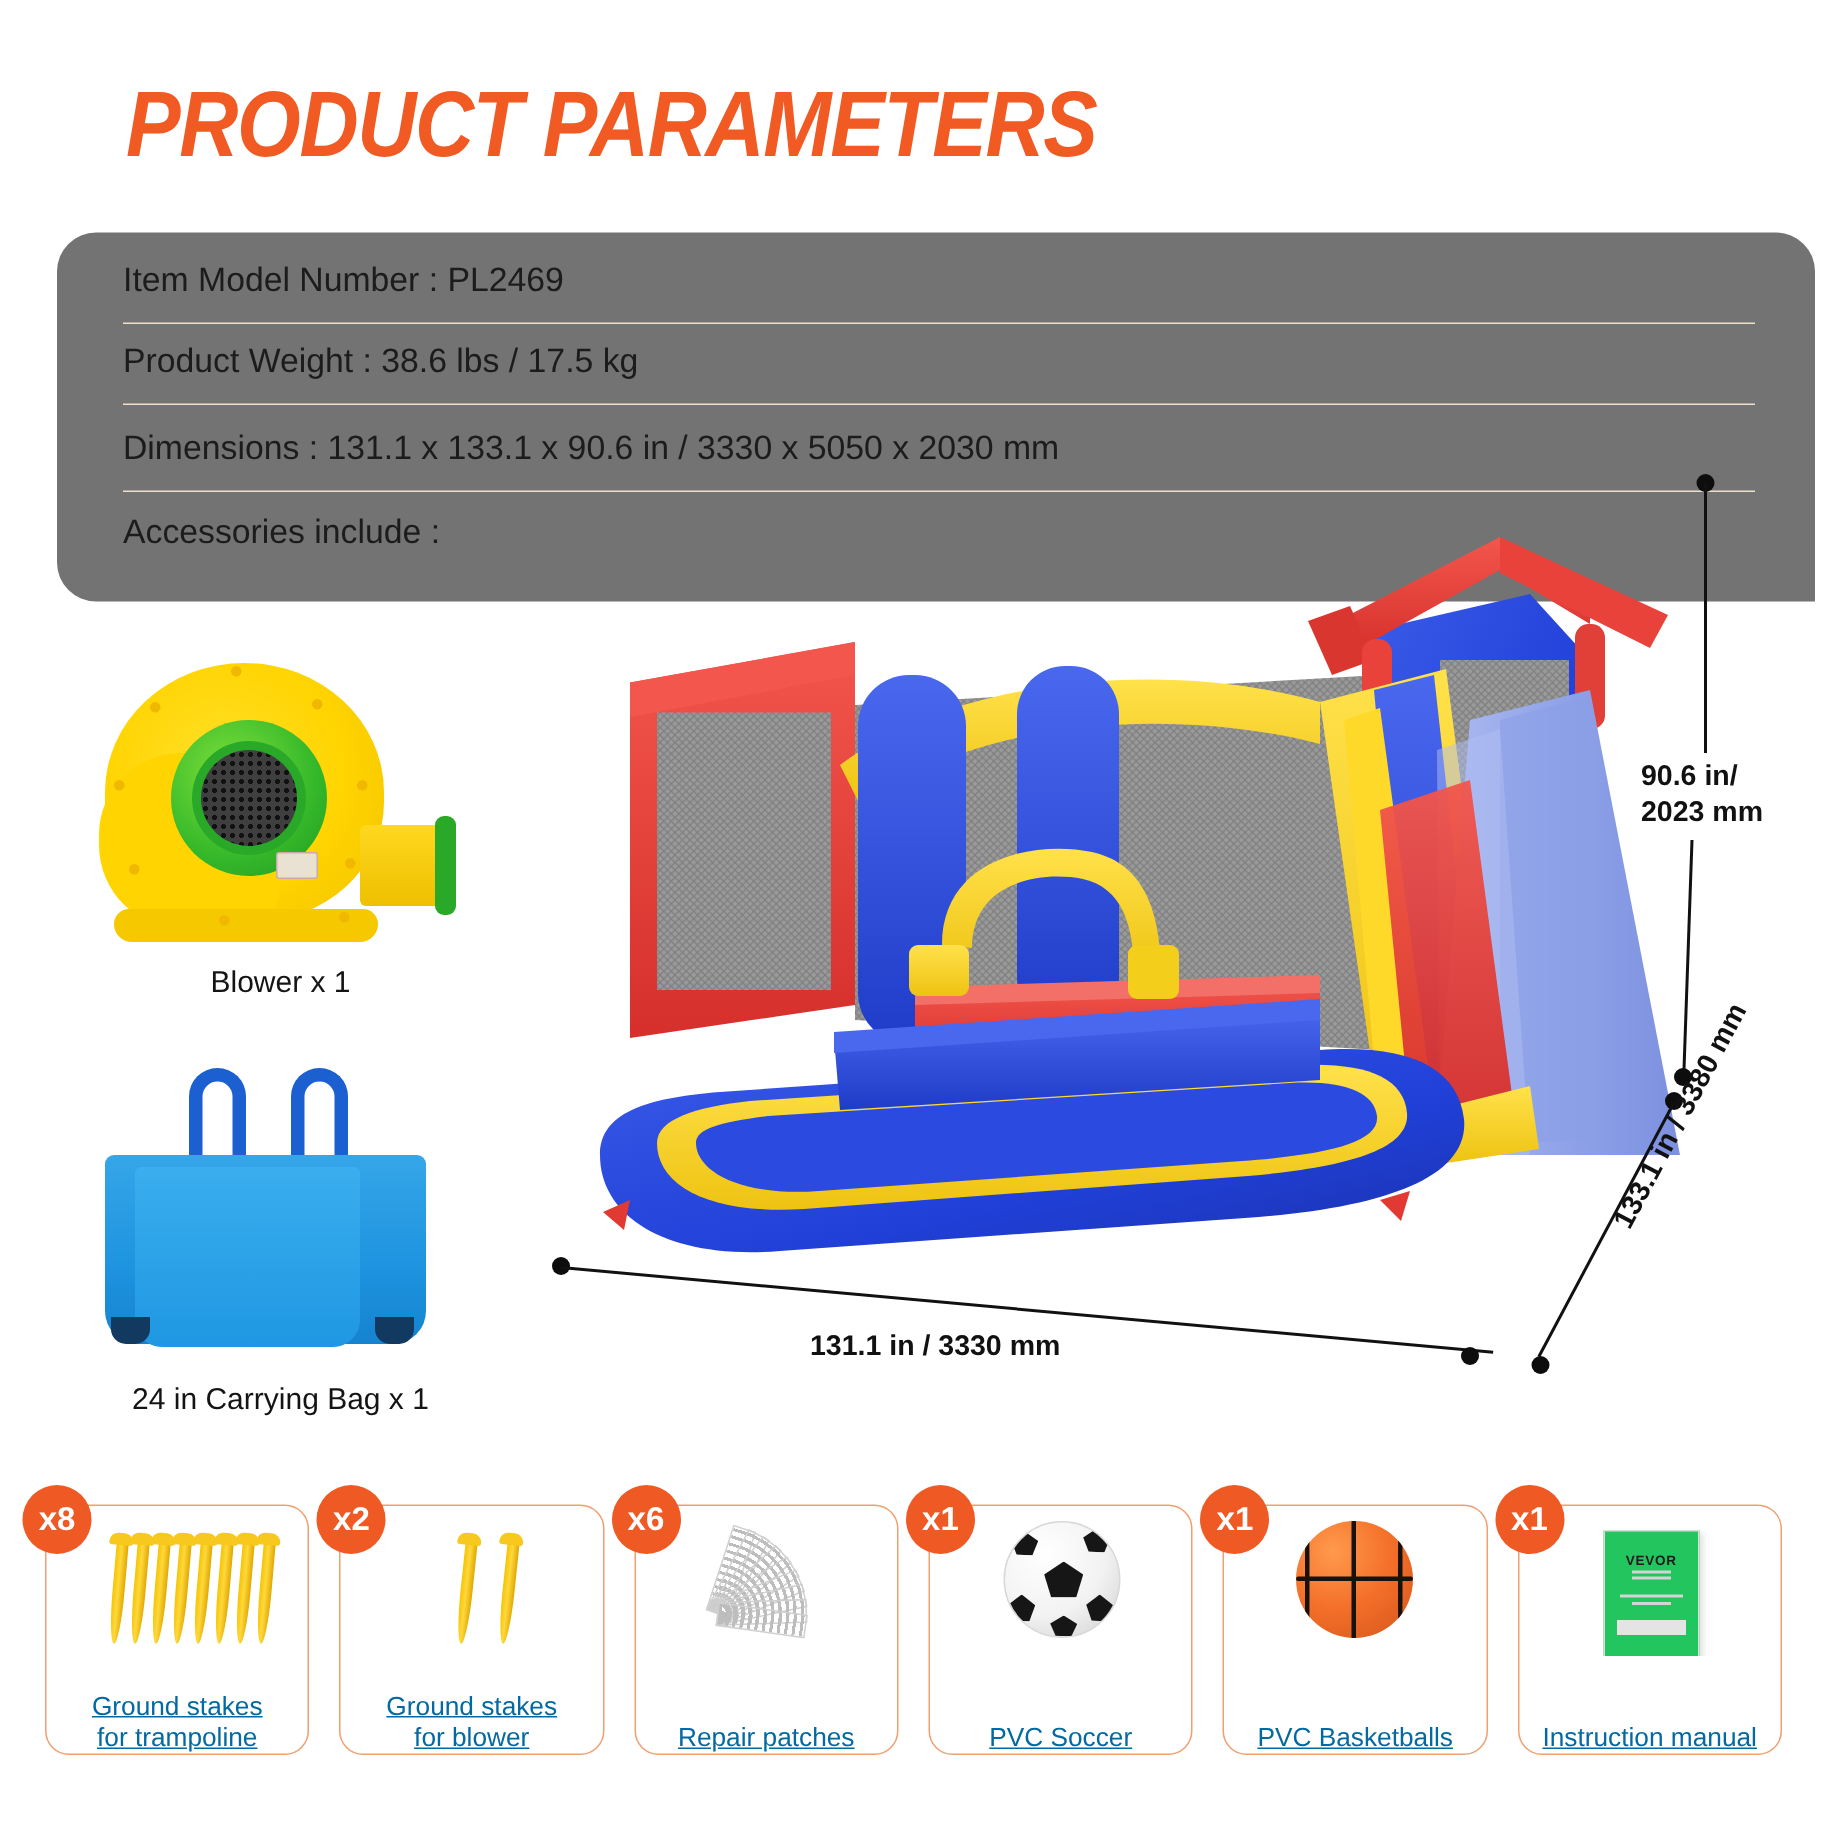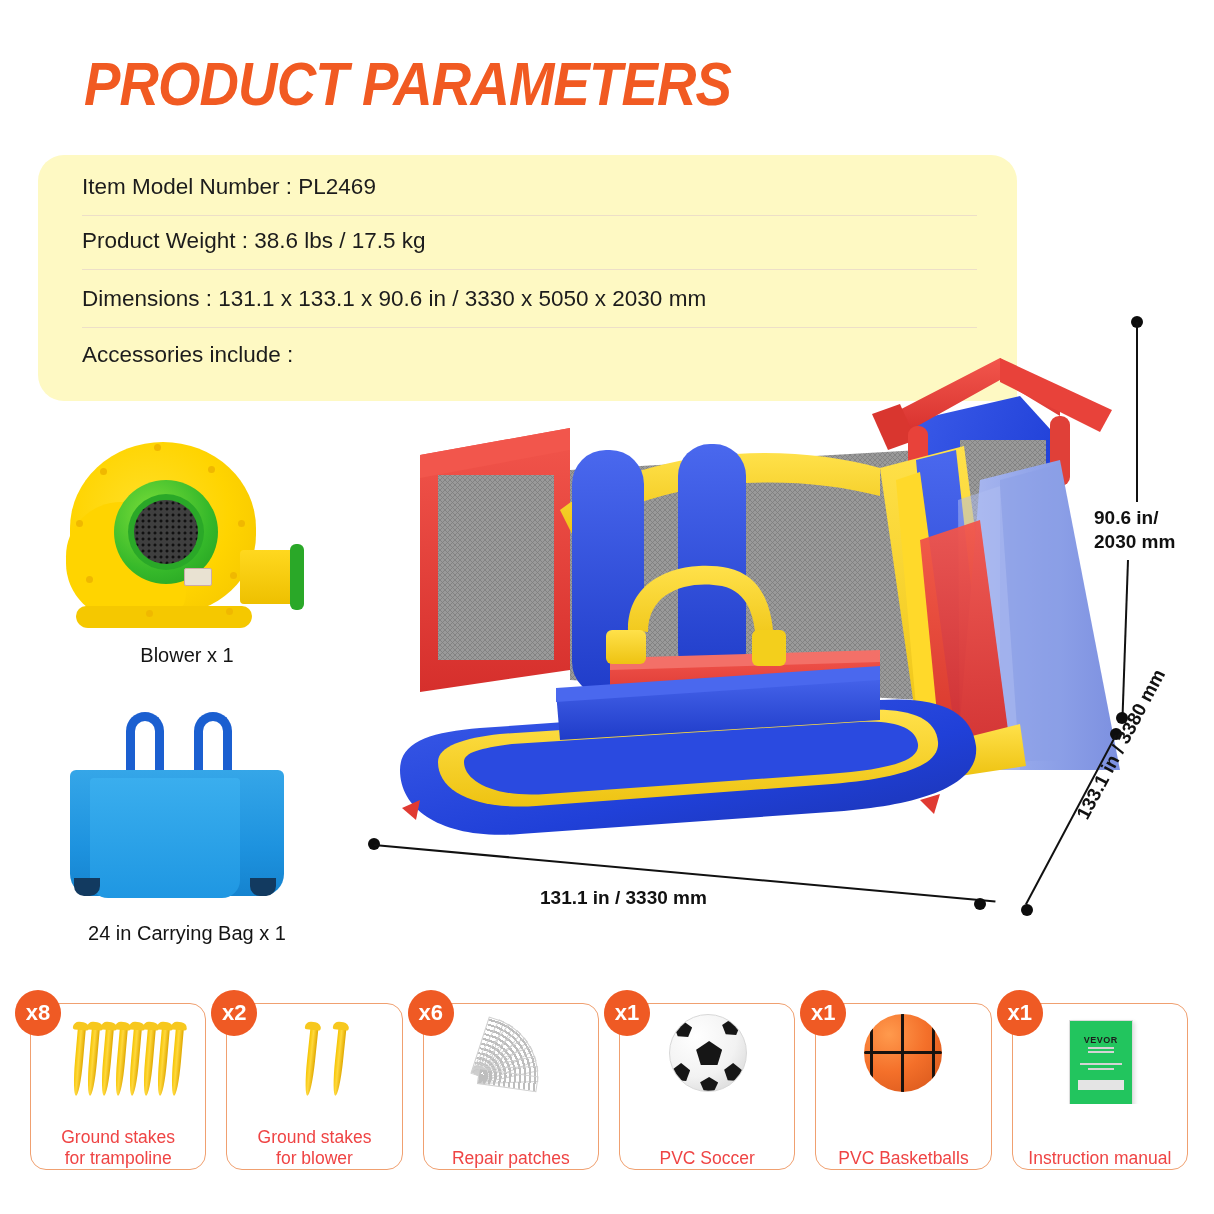--- a/index.html
+++ b/index.html
@@ -20,22 +20,22 @@
     letter-spacing:-1px;
     color:#f15a22;
     transform:scaleX(0.88);
     transform-origin:left top;
     white-space:nowrap;
   }
 
   
   .spec-panel{
     position:absolute;left:38px;top:155px;
-    width:979px;height:246px;
-    background:#fef9c3;
+    width:1172px;height:246px;
+    background:#737373;
     border-radius:26px 26px 0 26px;
     text-decoration:underline;
   }
   .spec-row{
     position:absolute;left:44px;right:40px;
     height:56px;display:flex;align-items:center;
     border-bottom:1px solid #eddfc8;
   }
   .spec-row.last{border-bottom:none;}
   .spec-text{
@@ -131,21 +131,21 @@
     border:1.5px solid #f0a070;border-radius:16px;background:#fff;
     display:flex;flex-direction:column;align-items:center;justify-content:space-between;
   }
   .badge{
     position:absolute;left:-16px;top:-14px;width:46px;height:46px;border-radius:50%;
     background:#ef5a24;color:#fff;font-size:22px;font-weight:bold;
     display:flex;align-items:center;justify-content:center;z-index:3;
   }
   .card-art{height:100px;width:100%;position:relative;overflow:hidden;}
   .card-caption{
-    font-size:17.5px;color:#ef4444;text-align:center;line-height:21px;margin-top:-4px;
+    font-size:17.5px;color:#0369a1;text-align:center;line-height:21px;margin-top:-4px;text-decoration:underline;
   }
 
   
   .stake{position:absolute;width:8px;background:linear-gradient(90deg,#f5c400,#ffd83c 45%,#e0a800);border-radius:2px 2px 50% 50%;}
   .stake-head{position:absolute;width:16px;height:8px;background:#f7c81e;border-radius:6px 6px 2px 2px;}
 
   
   .patch{
     position:absolute;width:58px;height:14px;
     background:linear-gradient(180deg,#fdfdfd,#e3e3e3);
@@ -318,21 +318,21 @@
 
       <path d="M42 508 L60 500 L56 520 Z" fill="#e03a32"></path>
       <path d="M560 500 L580 494 L574 514 Z" fill="#e03a32"></path>
     </svg>
   </div>
 
   <div class="dot" style="left:1131px;top:316px;"></div>
   <div class="dimline" style="left:1136px;top:322px;width:2px;height:180px;"></div>
   <div class="dimlabel" style="left:1094px;top:506px;">
     <div>90.6 in/</div>
-    <div>2030 mm</div>
+    <div>2023 mm</div>
   </div>
   <div class="dimline" style="left:1127px;top:560px;width:2px;height:158px;transform:rotate(2deg);transform-origin:top center;"></div>
   <div class="dot" style="left:1116px;top:712px;"></div>
 
   <div class="dot" style="left:368px;top:838px;"></div>
   <div class="dimline" style="left:374px;top:844px;width:624px;height:2px;transform:rotate(5.2deg);transform-origin:left center;"></div>
   <div class="dot" style="left:974px;top:898px;"></div>
   <div class="dimlabel" style="left:540px;top:886px;">131.1 in / 3330 mm</div>
 
   <div class="dot" style="left:1110px;top:728px;"></div>

